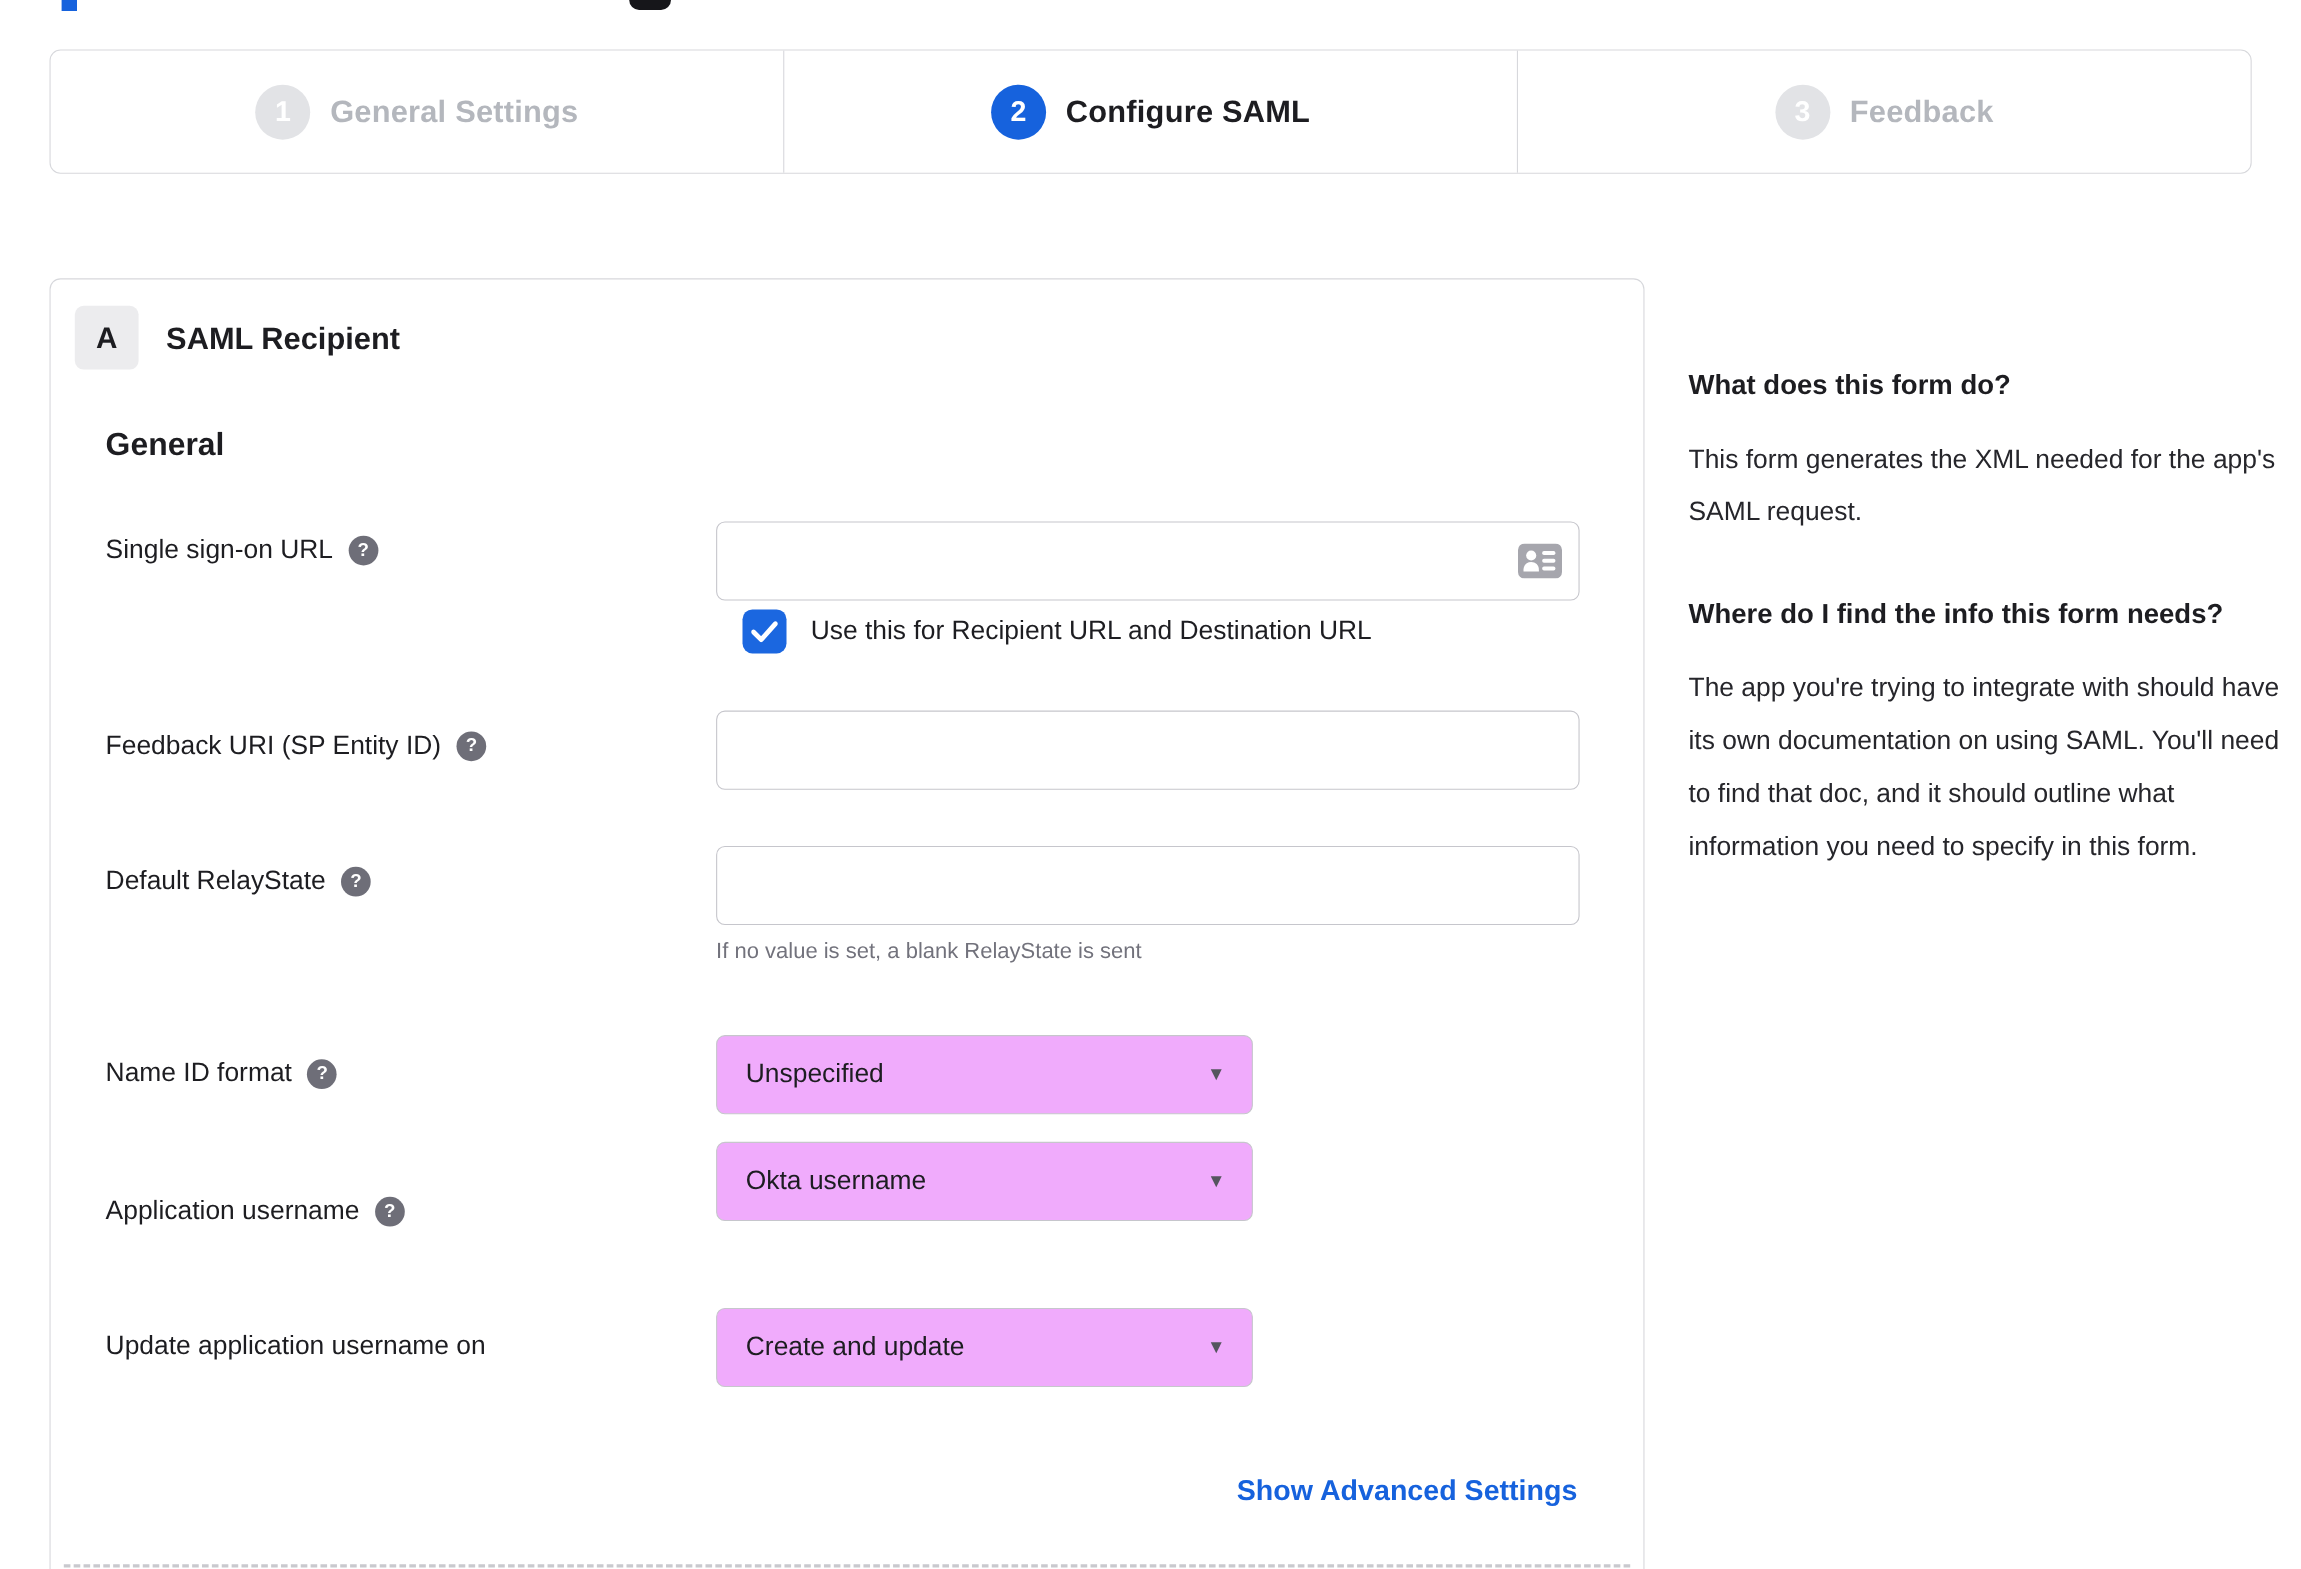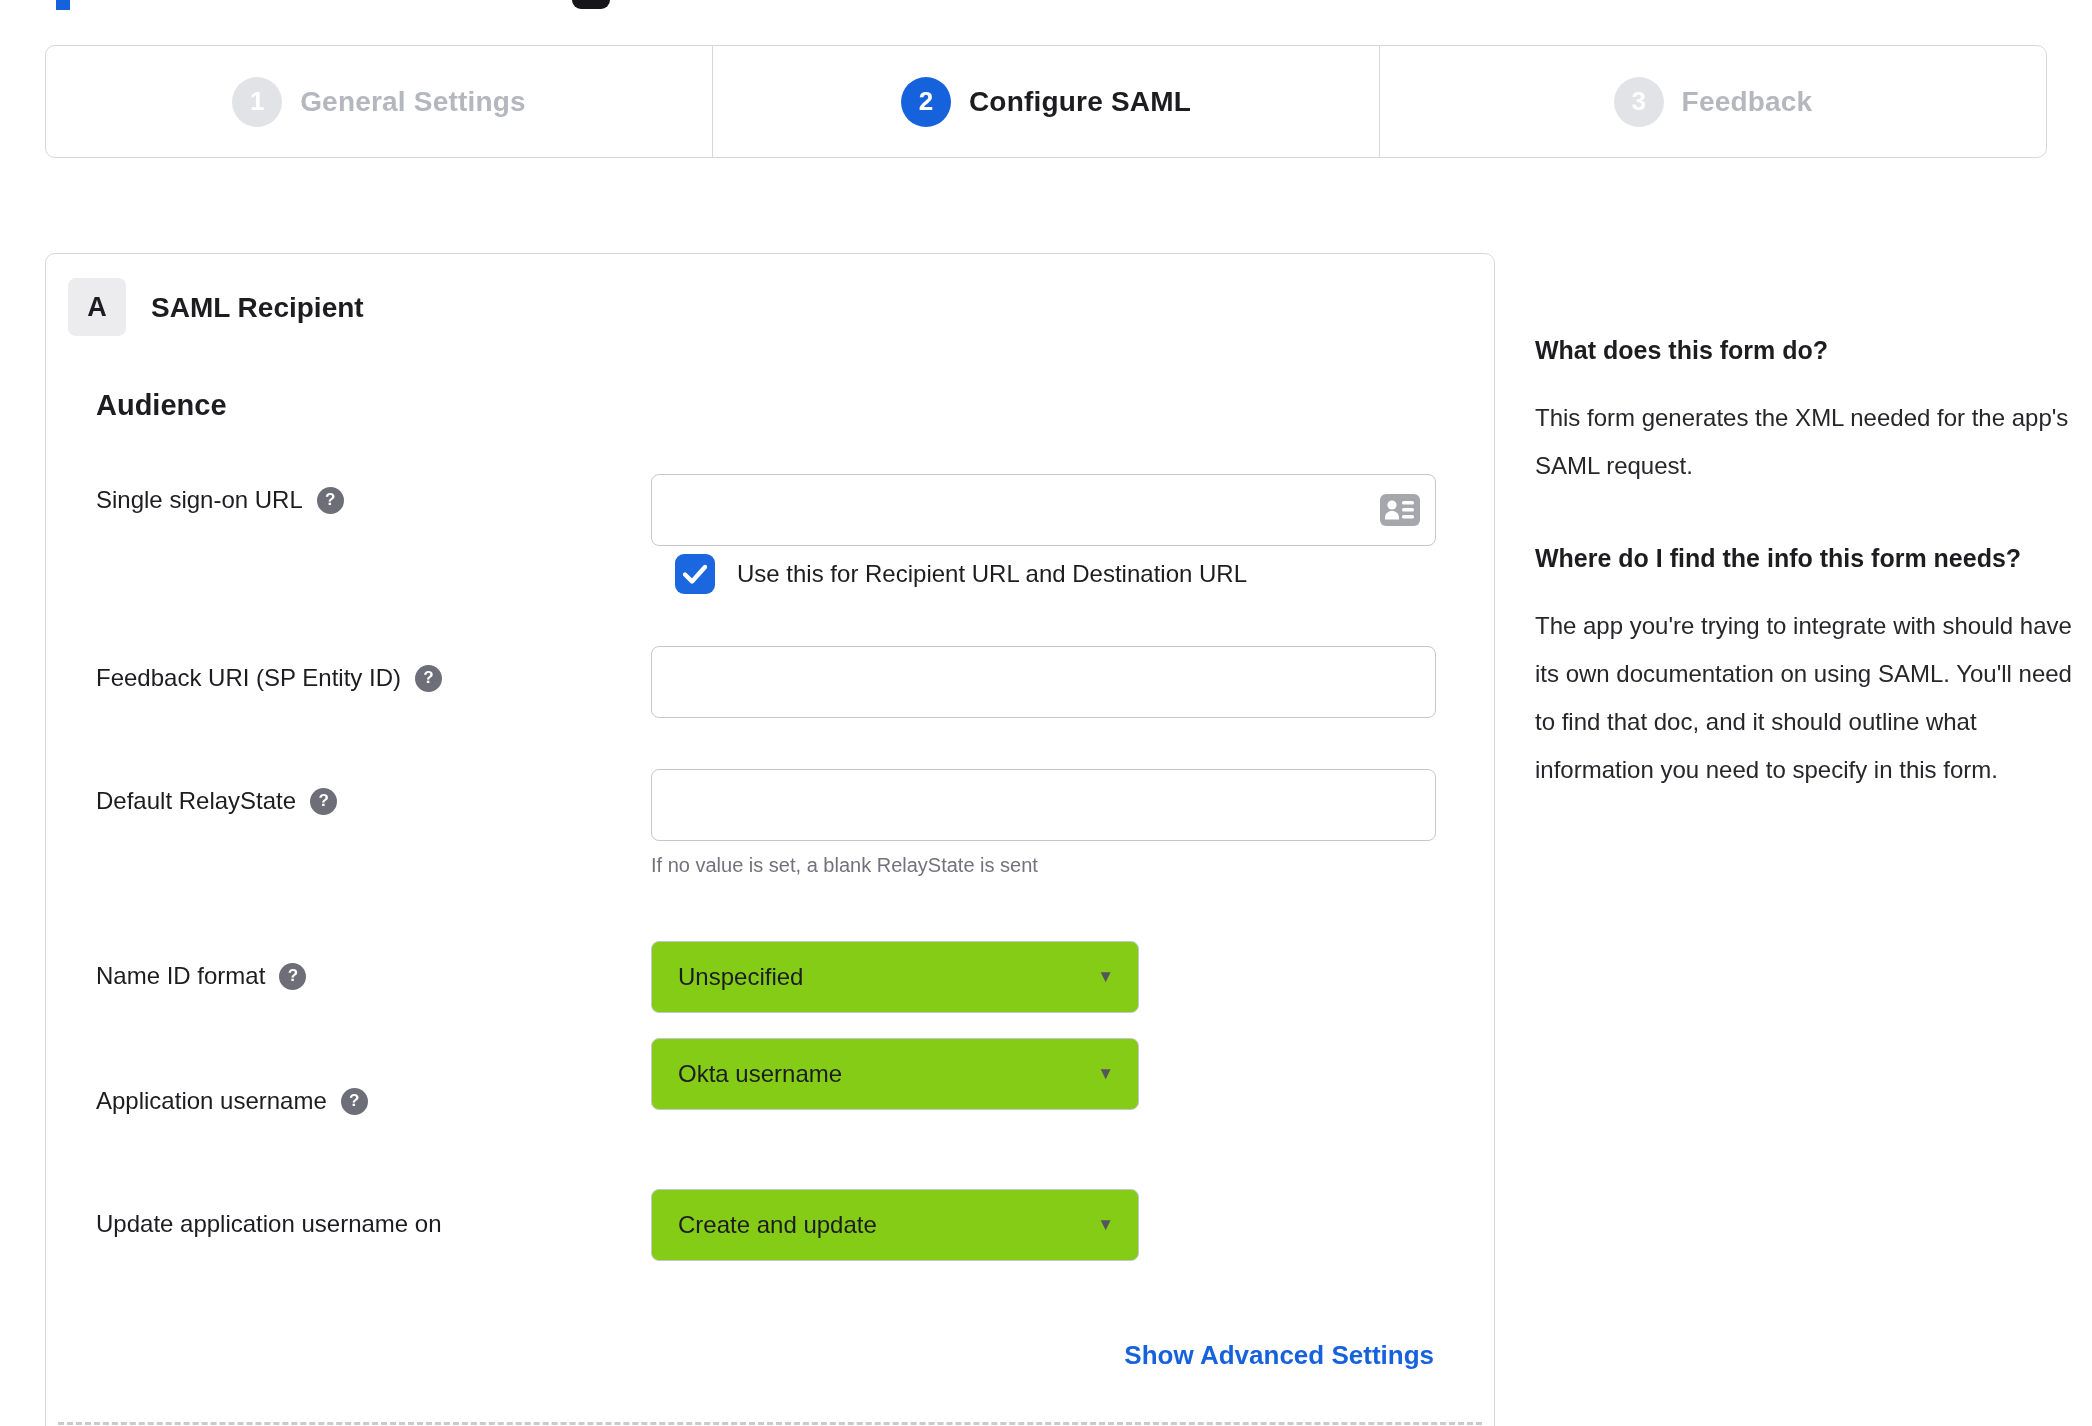--- a/index.html
+++ b/index.html
@@ -45,21 +45,21 @@
   .input-wrap input { position:static; width:100%; height:100%; }
   .card-icon { position:absolute; right:16px; top:20px; width:40px; height:32px; cursor:pointer; }
 
   .checkrow { position:absolute; left:603px; display:flex; align-items:center; gap:22px;padding-left:26px; }
   .checkbox { width:40px; height:40px; border-radius:9px; background:#1b67e0; display:flex;
               align-items:center; justify-content:center; cursor:pointer; flex:0 0 auto; }
   .checklabel { font-size:24px; color:#1d1d21; }
 
   .hint { position:absolute; left:605px; font-size:20px; color:#72727c; }
 
-  .select { position:absolute; left:605px; width:488px; height:72px; background:#84cc16;
+  .select { position:absolute; left:605px; width:488px; height:72px; background:#f0abfc;
             border:1px solid #c6c6cc; border-radius:8px; display:flex; align-items:center;
             justify-content:space-between; padding:0 24px 0 26px; cursor:pointer;gap:40px; }
   .select-value { font-size:24px; color:#1d1d21; }
   .caret { font-size:17px; color:#55555e; }
 
   .adv-link { position:absolute; right:60px; top:1086px; font-size:26px; font-weight:bold;
               color:#1662dd; text-decoration:none; cursor:pointer; }
 
   .dashes { position:absolute; left:12px; right:12px; top:1168px; border-top:3px dashed #c9c9ce; }
 
@@ -86,21 +86,21 @@
   <div class="step">
     <span class="step-circle">3</span>
     <span class="step-label">Feedback</span>
   </div>
 </div>
 
 <div class="panel">
 
   <div class="badge-a">A</div>
   <div class="panel-title">SAML Recipient</div>
-  <div class="group-title">Audience</div>
+  <div class="group-title">General</div>
 
   <div class="flabel" style="top:232px;">
     <span>Single sign-on URL</span>
     <span class="help">?</span>
   </div>
   <div class="input-wrap" style="top:220px;">
     <input class="tinput" type="text" style="">
     <svg class="card-icon" viewBox="0 0 40 32">
       <rect x="0" y="0" width="40" height="32" rx="6" fill="#a6a6ad"></rect>
       <circle cx="12" cy="11" r="4.6" fill="#ffffff"></circle>

